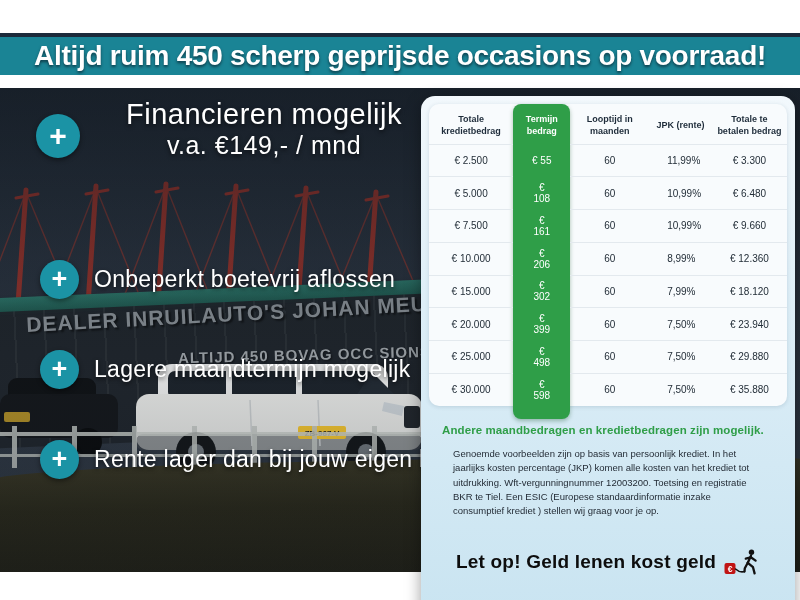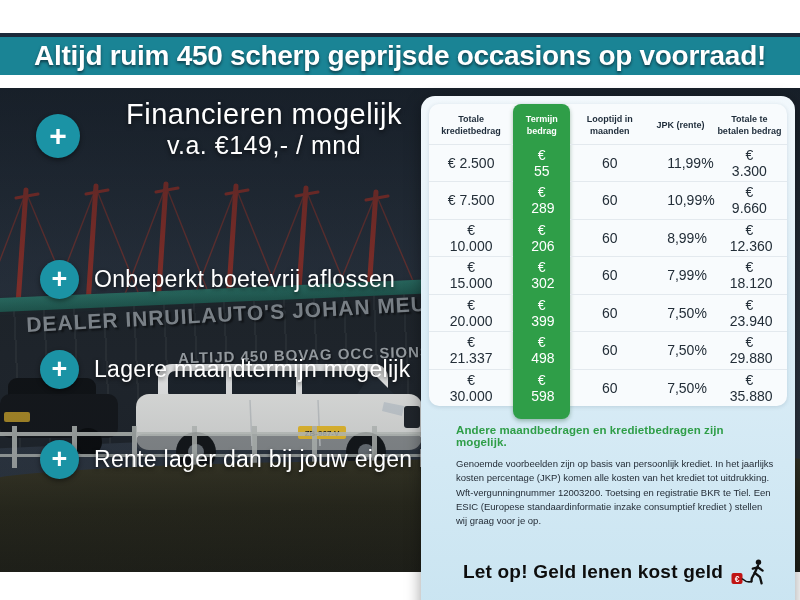--- a/index.html
+++ b/index.html
@@ -108,32 +108,32 @@
   table.fin {
     position:relative; z-index:1; width:100%; height:100%;
     border-collapse:collapse; table-layout:fixed;
   }
   table.fin th {
     font-size:9px; font-weight:bold; color:#1e2c3a; line-height:1.35;
     text-align:center; vertical-align:middle; padding:7px 3px 5px 3px; height:40px;
   }
   table.fin th.termijn { color:#fff; }
   table.fin td {
-    font-size:14px; color:#232e38; text-align:center; vertical-align:middle;
+    font-size:10px; color:#232e38; text-align:center; vertical-align:middle;
     height:23px; border-top:1px solid #e3e9ee; padding:0 18px;
   }
   table.fin td.termijn { color:#fff; border-top:none; }
 
-  .card-lower { padding:18px 21px 0 35px; }
+  .card-lower { padding:18px 21px 0 21px; }
   .note {
     color:#2f9e48; font-weight:bold; font-size:11.5px; letter-spacing:.1px;
     margin:0 0 9px 0;
   }
   .disclaimer {
-    font-size:9.5px; line-height:1.5; color:#1f2731; margin:0;
+    font-size:9.5px; line-height:1.5; color:#1f2731; margin:11px;
   }
   .warning-row {
     display:flex; align-items:center; justify-content:center; gap:8px; margin-top:30px;
   }
   .warning-text { font-size:19px; font-weight:bold; color:#0d0d0d; letter-spacing:.2px; }
   .warning-icon-svg { flex:0 0 auto; }
 </style>
 </head>
 <body>
 
@@ -279,22 +279,29 @@
         </thead>
         <tbody>
             <tr>
           <td>€ 2.500</td>
           <td class="termijn">€ 55</td>
           <td>60</td>
           <td>11,99%</td>
           <td>€ 3.300</td>
         </tr>
             <tr>
+          <td>€ 5.000</td>
+          <td class="termijn">€ 108</td>
+          <td>60</td>
+          <td>10,99%</td>
+          <td>€ 6.480</td>
+        </tr>
+            <tr>
           <td>€ 7.500</td>
-          <td class="termijn">€ 289</td>
+          <td class="termijn">€ 161</td>
           <td>60</td>
           <td>10,99%</td>
           <td>€ 9.660</td>
         </tr>
             <tr>
           <td>€ 10.000</td>
           <td class="termijn">€ 206</td>
           <td>60</td>
           <td>8,99%</td>
           <td>€ 12.360</td>
@@ -307,21 +314,21 @@
           <td>€ 18.120</td>
         </tr>
             <tr>
           <td>€ 20.000</td>
           <td class="termijn">€ 399</td>
           <td>60</td>
           <td>7,50%</td>
           <td>€ 23.940</td>
         </tr>
             <tr>
-          <td>€ 21.337</td>
+          <td>€ 25.000</td>
           <td class="termijn">€ 498</td>
           <td>60</td>
           <td>7,50%</td>
           <td>€ 29.880</td>
         </tr>
             <tr>
           <td>€ 30.000</td>
           <td class="termijn">€ 598</td>
           <td>60</td>
           <td>7,50%</td>

